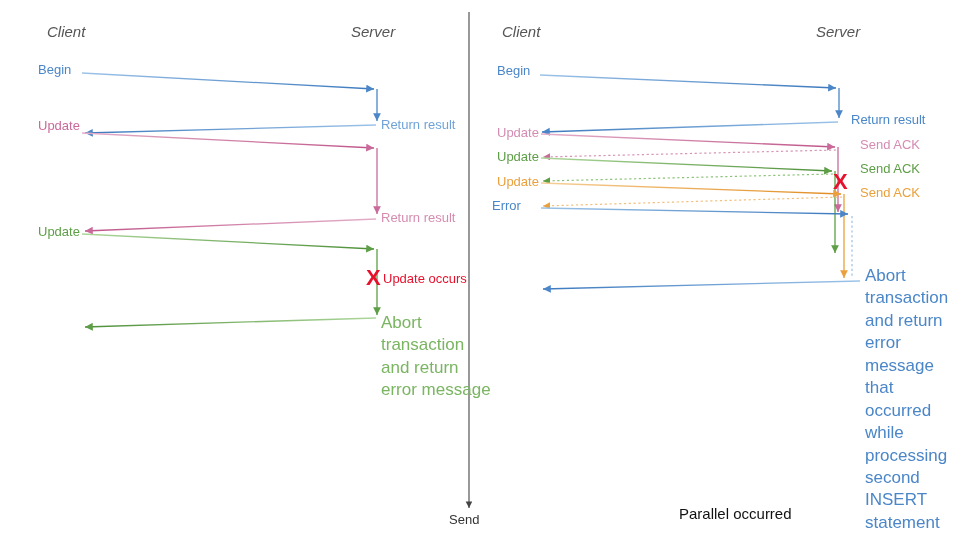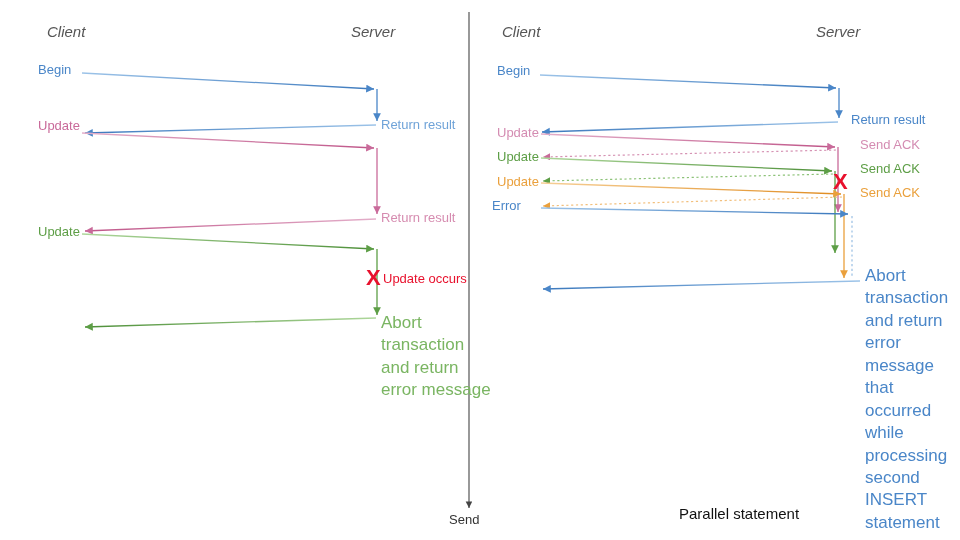--- a/index.html
+++ b/index.html
@@ -223,15 +223,15 @@
 transaction
 and return
 error message
 that occurred
 while
 processing
 second
 INSERT
 statement</div>
 
-  <div class="lbl caption" style="left:679px; top:506px;">Parallel statement</div>
+  <div class="lbl caption" style="left:679px; top:506px;">Parallel occurred</div>
 
 </div>
 
 </body></html>

